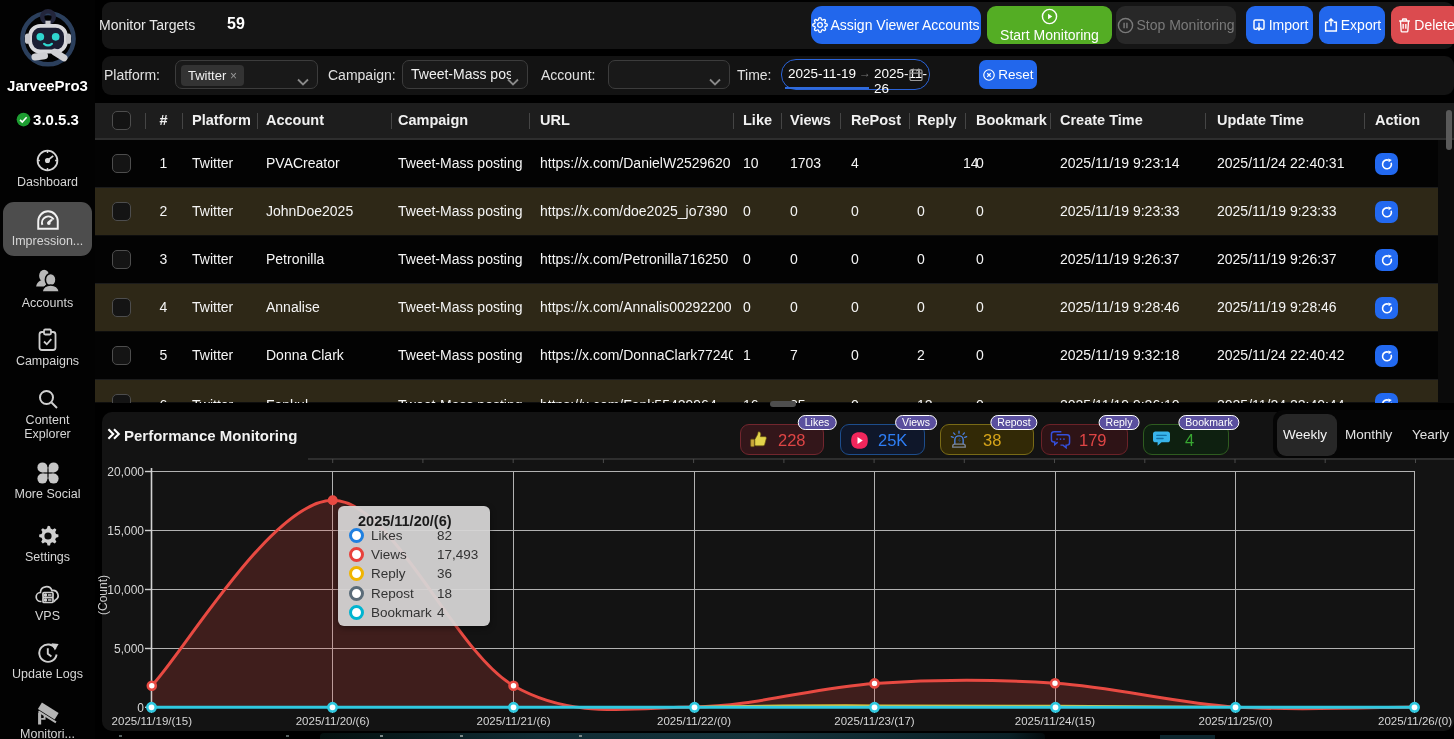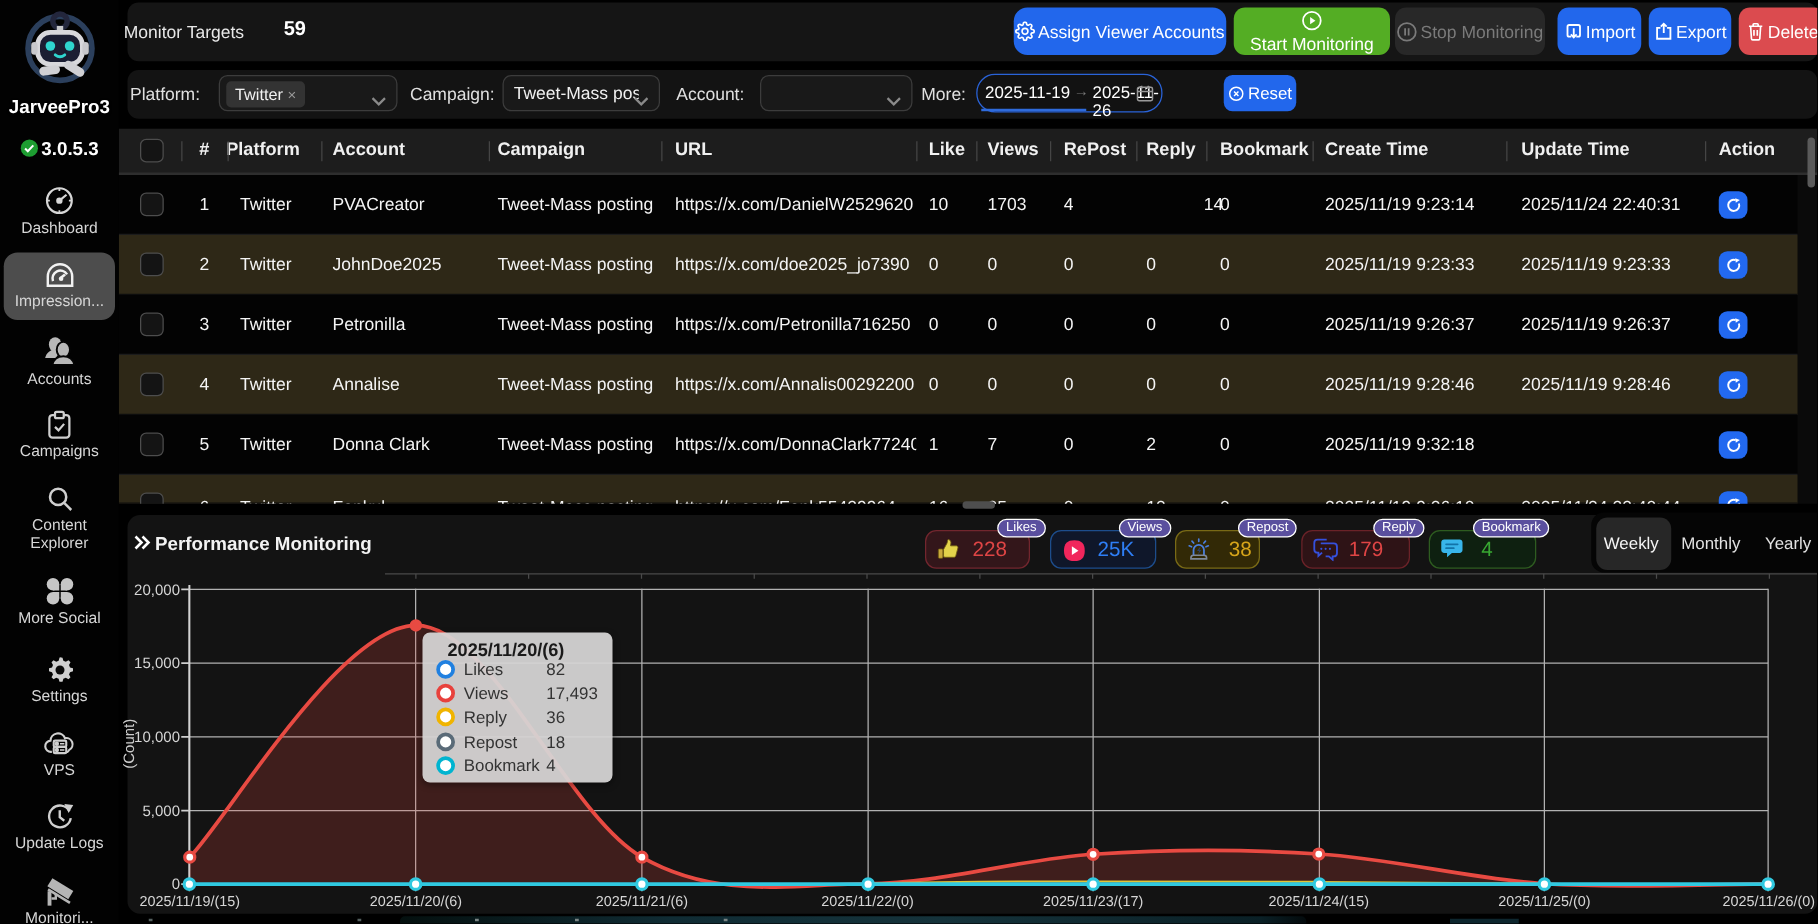--- a/index.html
+++ b/index.html
@@ -108,21 +108,21 @@
     <span class="arrow"><svg width="12" height="8" viewBox="0 0 12 8" fill="none" stroke="#8a8a8a" stroke-width="1.8">
           <path d="M1 1.5l5 5 5-5"></path>
         </svg></span>
   </div>
   <div class="flabel" style="left:541px;">Account:</div>
   <div class="fsel" style="left:608px; width:122px;">
       <span class="arrow"><svg width="12" height="8" viewBox="0 0 12 8" fill="none" stroke="#8a8a8a" stroke-width="1.8">
           <path d="M1 1.5l5 5 5-5"></path>
         </svg></span>
     </div>
-  <div class="flabel" style="left:737px;">More:</div>
+  <div class="flabel" style="left:737px;">Time:</div>
   <div class="abs" style="left:781px; top:59px; width:149px; height:31px; background:#121212; border:1.5px solid #2a63d8; border-radius:15px;">
     <span style="position:absolute; left:6px; top:6px; font-size:13.5px; color:#fff;">2025-11-19</span>
     <span style="position:absolute; left:77px; top:6px; font-size:12px; color:#777;">→</span>
     <span style="position:absolute; left:92px; top:6px; font-size:13.5px; color:#fff;">2025-11-26</span>
     <span style="position:absolute; right:5px; top:6px;"><svg width="16" height="17" viewBox="0 0 24 24" fill="none" stroke="#9a9a9a" stroke-width="1.8">
           <rect x="3" y="5" width="18" height="16" rx="2"></rect>
           <path d="M3 10h18M8 3v4M16 3v4"></path>
         </svg></span>
     <span style="position:absolute; left:3px; bottom:0px; width:84px; height:2px; background:#2f6bdc;"></span>
   </div>
@@ -130,21 +130,21 @@
       <svg width="14" height="14" viewBox="0 0 24 24" fill="none" stroke="#fff" stroke-width="2">
         <circle cx="12" cy="12" r="9"></circle>
         <path d="M9 9l6 6M15 9l-6 6"></path>
       </svg>
       <span>Reset</span>
     </div>
 
   <div id="thead">
       <span class="cbx" style="left:17px; top:8px;"></span>
     <span class="hcell" style="left:50px; width:37px; text-align:center;">#</span>
-    <span class="hcell" style="left:86px;">Platform</span>
+    <span class="hcell" style="left:97px;">Platform</span>
     <span class="hcell" style="left:171px;">Account</span>
     <span class="hcell" style="left:303px;">Campaign</span>
     <span class="hcell" style="left:445px;">URL</span>
     <span class="hcell" style="left:648px;">Like</span>
     <span class="hcell" style="left:695px;">Views</span>
     <span class="hcell" style="left:756px;">RePost</span>
     <span class="hcell" style="left:822px;">Reply</span>
     <span class="hcell" style="left:881px;">Bookmark</span>
     <span class="hcell" style="left:965px;">Create Time</span>
     <span class="hcell" style="left:1122px;">Update Time</span>
@@ -254,20 +254,21 @@
         <span class="tcell" style="left:97px; width:65px;">Twitter</span>
         <span class="tcell" style="left:171px; width:125px;">Donna Clark</span>
         <span class="tcell" style="left:303px; width:131px;">Tweet-Mass posting</span>
         <span class="tcell" style="left:445px; width:193px;">https://x.com/DonnaClark77240</span>
         <span class="tcell" style="left:648px; width:38px;">1</span>
         <span class="tcell" style="left:695px; width:50px;">7</span>
         <span class="tcell" style="left:756px; width:58px;">0</span>
         <span class="tcell" style="left:822px; width:48px;">2</span>
         <span class="tcell" style="left:881px; width:74px;">0</span>
         <span class="tcell" style="left:965px; width:145px;">2025/11/19 9:32:18</span>
+        <span class="tcell" style="left:1122px; width:147px;">2025/11/24 22:40:42</span>
         <span class="act-btn" style="left:1280px; top:13px;">
           <svg width="14" height="14" viewBox="0 0 24 24" fill="none" stroke="#fff" stroke-width="2.7">
             <path d="M14.6 5.4A7.6 7.6 0 1 0 19.1 9.9"></path>
             <path d="M14.0 2.6L20.4 5.3L14.8 8.8Z" fill="#fff" stroke="none"></path>
           </svg>
         </span>
       </div>
   <div class="trow ry" style="top:380px; height:23px;">
         <span class="cbx" style="left:17px; top:14px;"></span>
         <span class="tcell" style="left:50px; width:37px; text-align:center; line-height:51px;">6</span>
@@ -308,21 +309,21 @@
     </div>
     <div class="pill" style="left:817px; top:415px;">Likes</div>
   <div class="badge" style="left:840px; width:85px; background:#0f172a; border:1.5px solid #1d4d8c;">
       <span style="position:absolute; left:8px; top:5px;"><svg width="21" height="21" viewBox="0 0 24 24">
           <path d="M12 2.5c6.5 0 9.5 3 9.5 9.5s-3 9.5-9.5 9.5-9.5-3-9.5-9.5 3-9.5 9.5-9.5z" fill="#f1265c"></path>
           <path d="M9.7 8l6 4-6 4z" fill="#fff"></path>
         </svg></span>
       <span style="position:absolute; left:37px; top:6px; font-size:16.5px; color:#2e7ef5;">25K</span>
     </div>
     <div class="pill" style="left:916px; top:415px;">Views</div>
-  <div class="badge" style="left:940px; width:68px; background:#322906; border:1.5px solid #796a16;">
+  <div class="badge" style="left:940px; width:94px; background:#322906; border:1.5px solid #796a16;">
       <span style="position:absolute; left:8px; top:5px;"><svg width="20" height="20" viewBox="0 0 24 24" fill="none">
           <path d="M12 1.5v2.3M5.5 3.5l1.6 1.8M18.5 3.5l-1.6 1.8M2.8 8l2.3.9M21.2 8l-2.3.9" stroke="#4a7fe0" stroke-width="1.6" stroke-linecap="round"></path>
           <path d="M7 17v-5a5 5 0 0 1 10 0v5" stroke="#4a7fe0" stroke-width="1.7"></path>
           <path d="M12.6 9.5l-2.3 3.4h2l-1 3.3 3.3-4.2h-2.1l1.4-2.5z" fill="#2b3f66"></path>
           <path d="M4.5 19.5c0-1.4 1.1-2.5 2.5-2.5h10c1.4 0 2.5 1.1 2.5 2.5v1H4.5z" stroke="#7e8899" stroke-width="1.6"></path>
         </svg></span>
       <span style="position:absolute; left:42px; top:6px; font-size:16.5px; color:#d7a51a;">38</span>
     </div>
     <div class="pill" style="left:1014px; top:415px;">Repost</div>
   <div class="badge" style="left:1041px; width:87px; background:#2e1316; border:1.5px solid #6b2228;">

